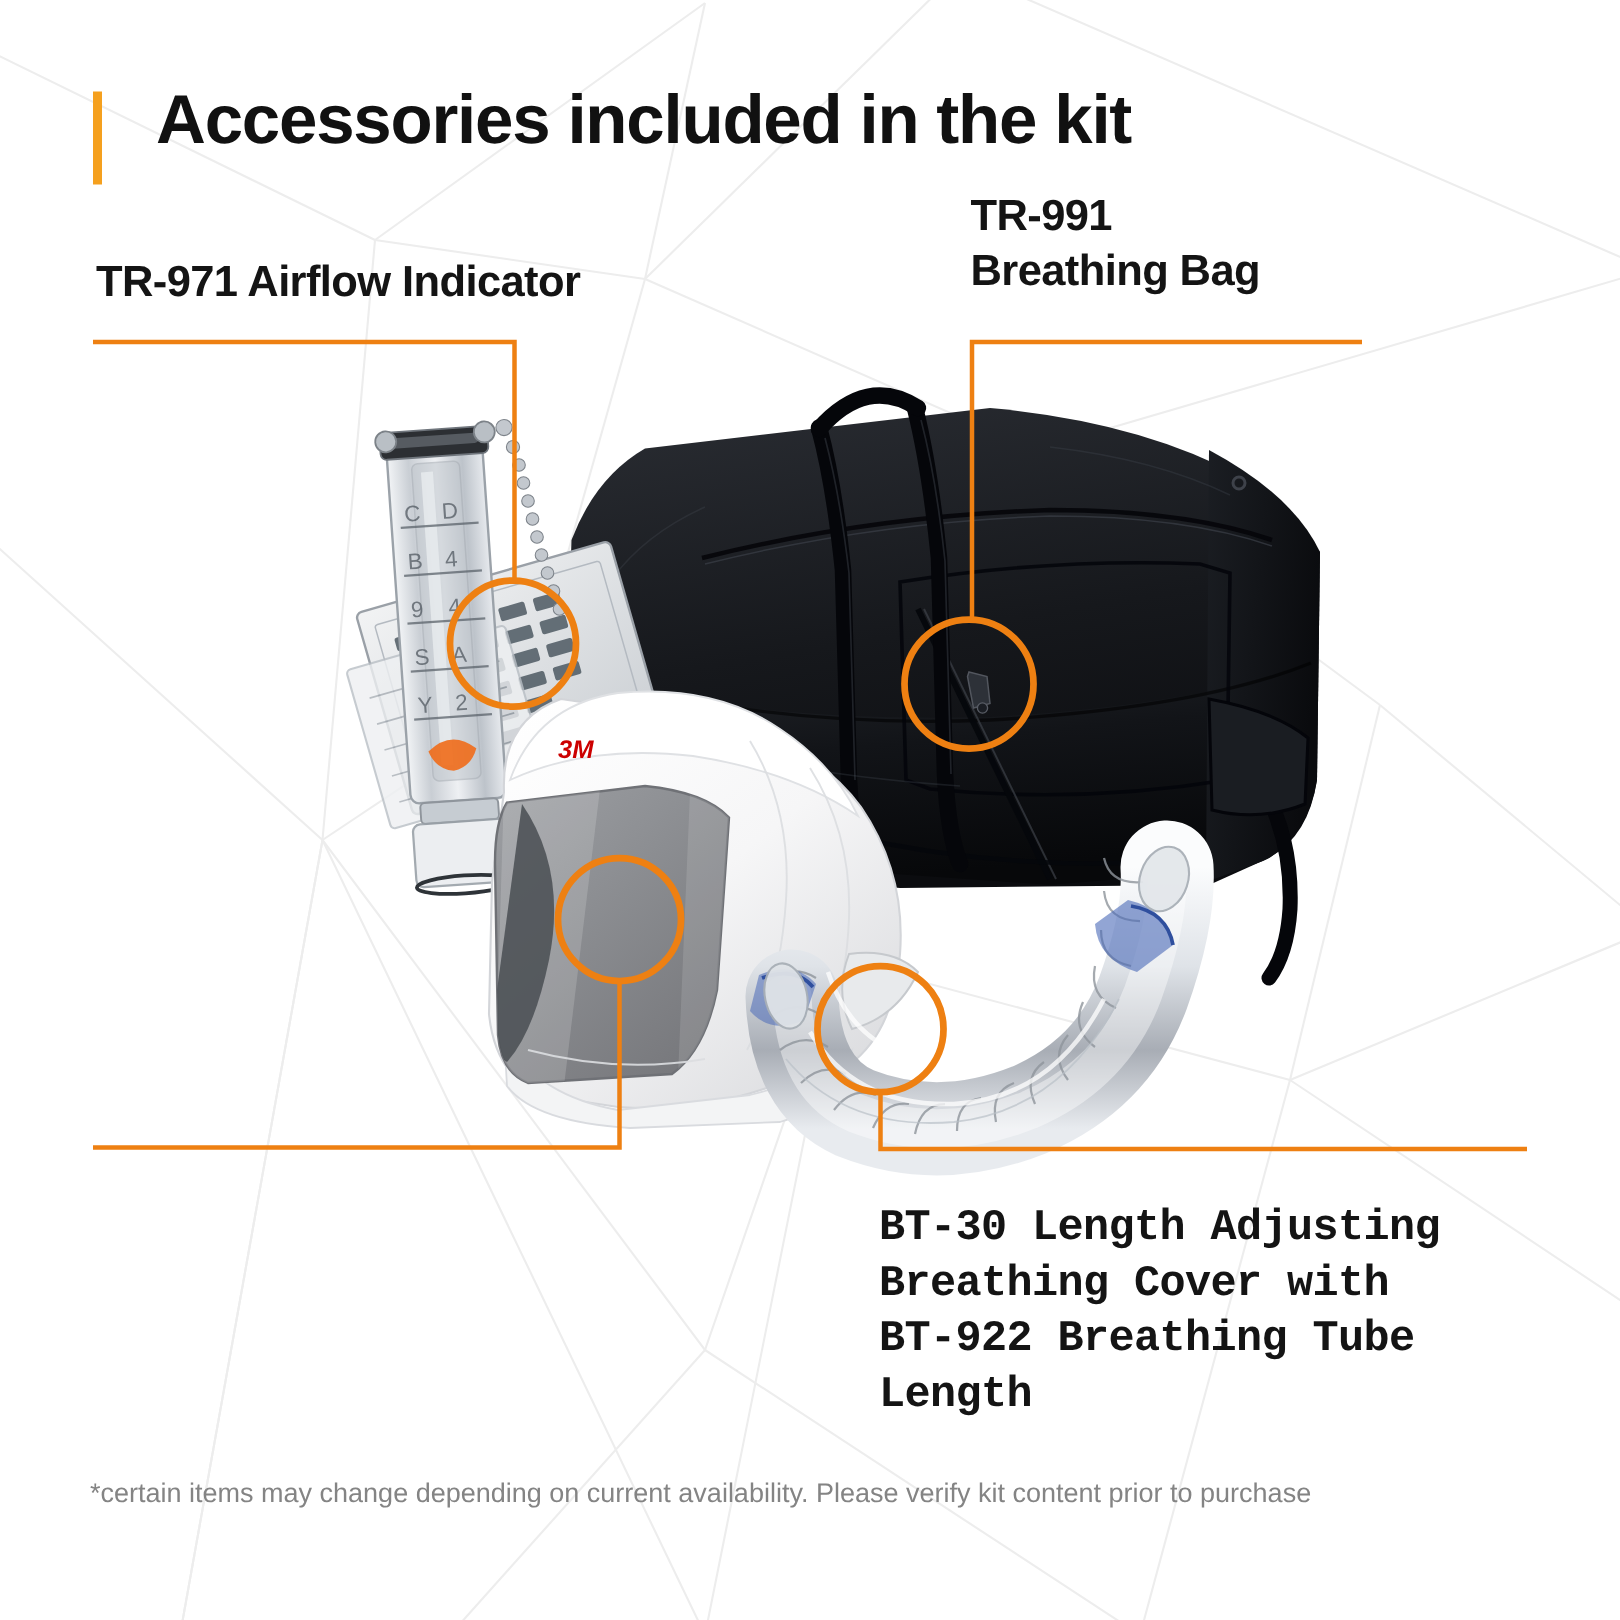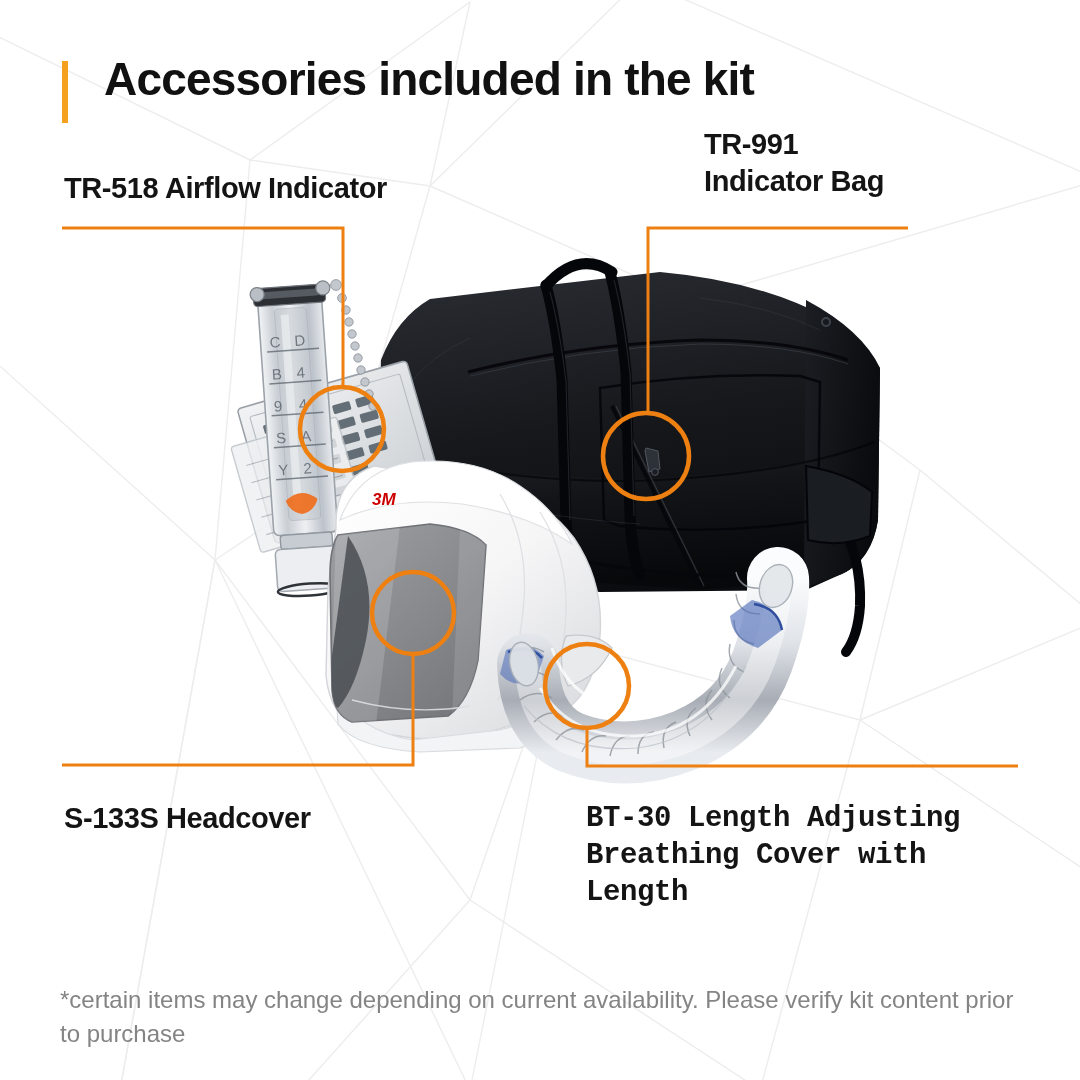--- a/index.html
+++ b/index.html
@@ -32,27 +32,27 @@
     font-size:46px;font-weight:bold;color:#111111;
     letter-spacing:-0.8px;line-height:1.08;white-space:nowrap;
   }
 
   .label{
     position:absolute;
     font-size:29px;font-weight:bold;color:#141414;
     line-height:1.28;letter-spacing:-0.4px;
   }
   #label-tr971{left:64px;top:170px;}
-  #label-tr991{left:704px;top:126px;}
+  #label-tr991{left:647px;top:126px;}
   #label-s133s{left:64px;top:800px;}
   #label-bt30 {left:586px;top:800px;width:430px;font-family:Liberation Mono, monospace;}
 
   .footnote{
     position:absolute;left:60px;top:983px;width:965px;
-    font-size:24px;color:#848484;line-height:1.42;font-weight:normal;
+    font-size:18px;color:#848484;line-height:1.42;font-weight:normal;
   }
 </style>
 </head>
 <body>
 
 <div id="stage">
 
   <svg id="bgmesh" viewBox="0 0 1080 1080" preserveAspectRatio="none">
     <g stroke="#ededed" stroke-width="1.4" fill="none">
       <path d="M -40 18 L 250 160"></path>
@@ -390,34 +390,32 @@
       <circle cx="587" cy="686" r="42"></circle>
     </g>
   </svg>
 
   <div class="txtlayer">
 
     <div class="accent-bar"></div>
     <div class="title">Accessories included in the kit</div>
 
     <div class="label" id="label-tr971">
-      <div>TR-518 Airflow Indicator</div>
+      <div>TR-971 Airflow Indicator</div>
     </div>
 
     <div class="label" id="label-tr991">
       <div>TR-991</div>
-      <div>Indicator Bag</div>
+      <div>Breathing Bag</div>
     </div>
 
-    <div class="label" id="label-s133s">
-      <div>S-133S Headcover</div>
-    </div>
 
     <div class="label" id="label-bt30">
       <div>BT-30 Length Adjusting</div>
       <div>Breathing Cover with</div>
+      <div>BT-922 Breathing Tube</div>
       <div>Length</div>
     </div>
 
     <div class="footnote">*certain items may change depending on current availability. Please verify kit content prior to purchase</div>
   </div>
 
 </div>
 
 </body></html>

